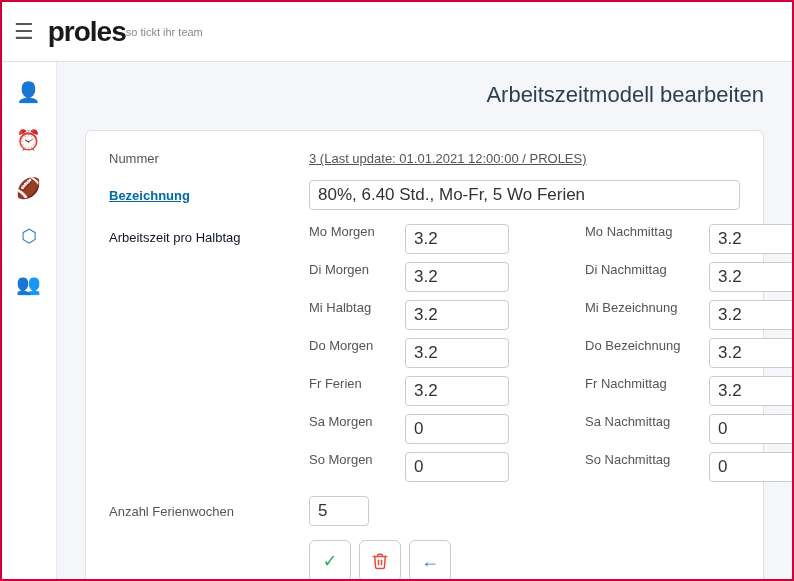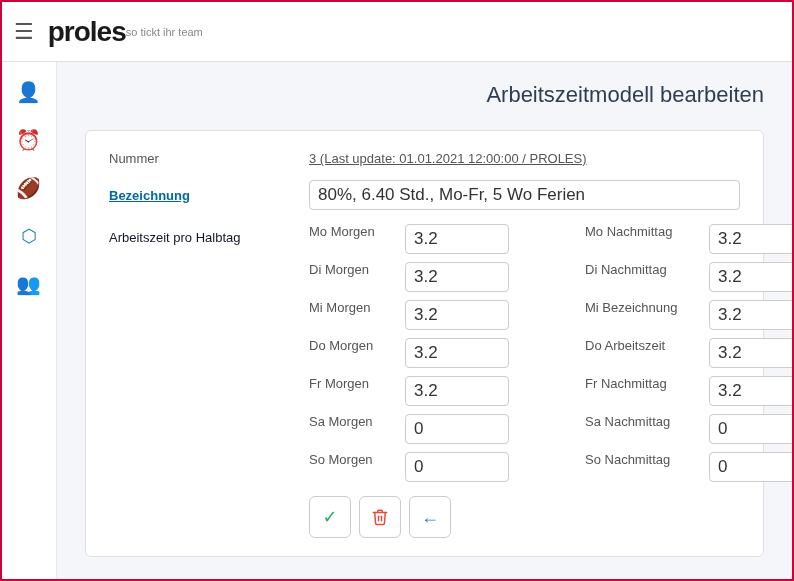--- a/index.html
+++ b/index.html
@@ -280,35 +280,35 @@
       <input type="text" class="day-input" value="3.2" style="">
     </div>
               <div class="halbtag-day-row">
       <span class="day-label">Di Morgen</span>
       <input type="text" class="day-input" value="3.2" style="">
       <span class="gap-between"></span>
       <span class="nachmittag-label">Di Nachmittag</span>
       <input type="text" class="day-input" value="3.2" style="">
     </div>
               <div class="halbtag-day-row">
-      <span class="day-label">Mi Morgen</span>
+      <span class="day-label">Mi Halbtag</span>
       <input type="text" class="day-input" value="3.2" style="">
       <span class="gap-between"></span>
       <span class="nachmittag-label">Mi Bezeichnung</span>
       <input type="text" class="day-input" value="3.2" style="">
     </div>
               <div class="halbtag-day-row">
       <span class="day-label">Do Morgen</span>
       <input type="text" class="day-input" value="3.2" style="">
       <span class="gap-between"></span>
-      <span class="nachmittag-label">Do Arbeitszeit</span>
-      <input type="text" class="day-input" value="3.2" style="">
-    </div>
-              <div class="halbtag-day-row">
-      <span class="day-label">Fr Morgen</span>
+      <span class="nachmittag-label">Do Bezeichnung</span>
+      <input type="text" class="day-input" value="3.2" style="">
+    </div>
+              <div class="halbtag-day-row">
+      <span class="day-label">Fr Ferien</span>
       <input type="text" class="day-input" value="3.2" style="">
       <span class="gap-between"></span>
       <span class="nachmittag-label">Fr Nachmittag</span>
       <input type="text" class="day-input" value="3.2" style="">
     </div>
               <div class="halbtag-day-row">
       <span class="day-label">Sa Morgen</span>
       <input type="text" class="day-input" value="0" style="">
       <span class="gap-between"></span>
       <span class="nachmittag-label">Sa Nachmittag</span>
@@ -317,20 +317,24 @@
               <div class="halbtag-day-row">
       <span class="day-label">So Morgen</span>
       <input type="text" class="day-input" value="0" style="">
       <span class="gap-between"></span>
       <span class="nachmittag-label">So Nachmittag</span>
       <input type="text" class="day-input" value="0" style="">
     </div>
             </div>
         </div>
 
+        <div class="form-row">
+          <span class="form-label">Anzahl Ferienwochen</span>
+          <input type="text" class="ferien-input" value="5" style="">
+        </div>
 
         <div class="action-buttons">
           <button class="action-btn confirm">✓</button>
           <button class="action-btn delete">
             <svg width="18" height="18" viewBox="0 0 24 24" fill="none" stroke="#e74c3c" stroke-width="2" stroke-linecap="round" stroke-linejoin="round">
               <polyline points="3 6 5 6 21 6"></polyline>
               <path d="M19 6l-1 14a2 2 0 0 1-2 2H8a2 2 0 0 1-2-2L5 6"></path>
               <path d="M10 11v6"></path>
               <path d="M14 11v6"></path>
               <path d="M9 6V4a1 1 0 0 1 1-1h4a1 1 0 0 1 1 1v2"></path>

